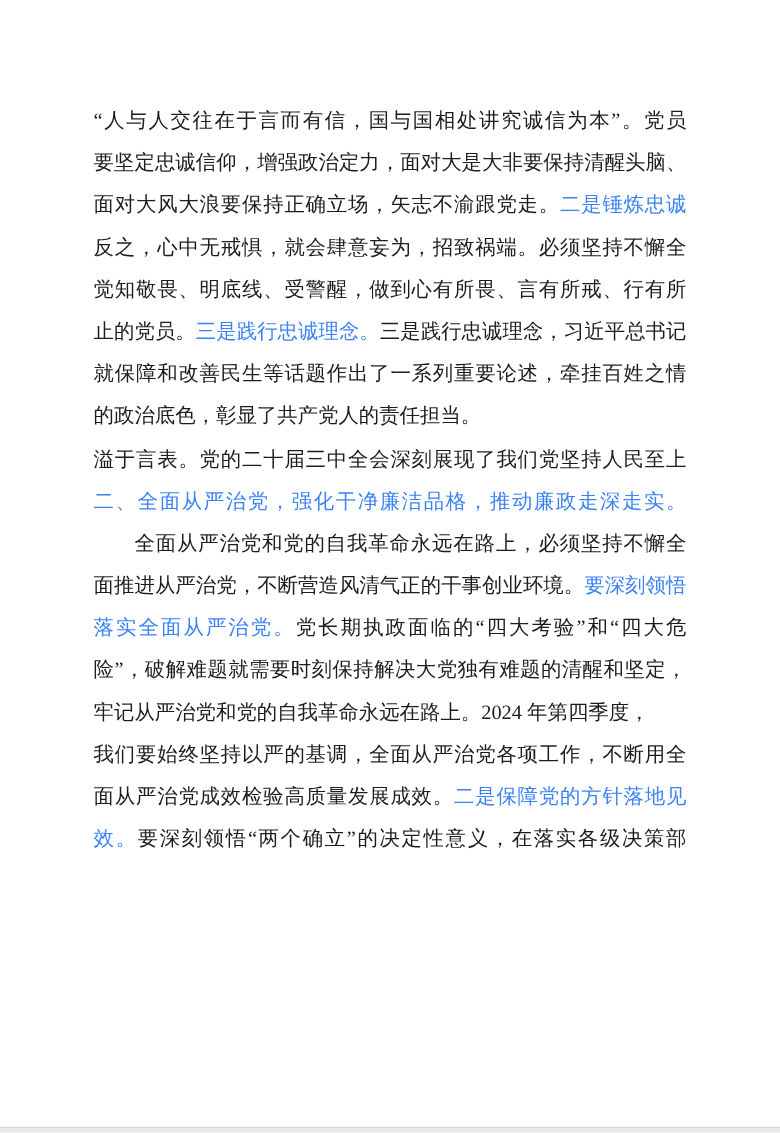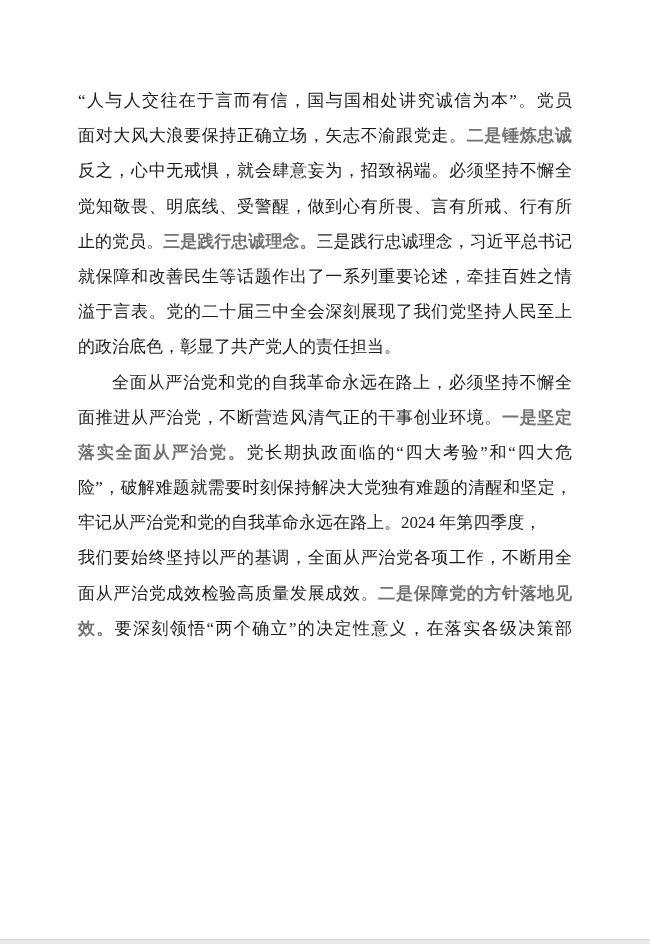--- a/index.html
+++ b/index.html
@@ -37,48 +37,50 @@
     word-break: break-all;
   }
   .line.no-stretch {
     text-align-last: left;
     -moz-text-align-last: left;
   }
   .line.indent {
     text-indent: 34px;
   }
   .line .seg-bold {
-    font-weight: bold;
-    color: #737373;
+    font-weight: normal;
+    color: #3b82f6;
   }
   .bottom-edge {
     position: absolute;
     left: 0;
     right: 0;
     bottom: 0;
     height: 4px;
     background: #e9e9e9;
     border-top: 1px solid #d6d6d6;
   }
 </style>
 </head>
 <body>
 
 <div class="page">
   <div class="content">
       <div class="line"><span class="seg-normal">“人与人交往在于言而有信，国与国相处讲究诚信为本”。党员</span></div>
+      <div class="line"><span class="seg-normal">要坚定忠诚信仰，增强政治定力，面对大是大非要保持清醒头脑、</span></div>
       <div class="line"><span class="seg-normal">面对大风大浪要保持正确立场，矢志不渝跟党走。</span><span class="seg-bold">二是锤炼忠诚</span></div>
       <div class="line"><span class="seg-normal">反之，心中无戒惧，就会肆意妄为，招致祸端。必须坚持不懈全</span></div>
       <div class="line"><span class="seg-normal">觉知敬畏、明底线、受警醒，做到心有所畏、言有所戒、行有所</span></div>
       <div class="line"><span class="seg-normal">止的党员。</span><span class="seg-bold">三是践行忠诚理念。</span><span class="seg-normal">三是践行忠诚理念，习近平总书记</span></div>
       <div class="line"><span class="seg-normal">就保障和改善民生等话题作出了一系列重要论述，牵挂百姓之情</span></div>
+      <div class="line no-stretch"><span class="seg-normal">的政治底色，彰显了共产党人的责任担当。</span></div>
       <div class="line"><span class="seg-normal">溢于言表。党的二十届三中全会深刻展现了我们党坚持人民至上</span></div>
-      <div class="line no-stretch"><span class="seg-normal">的政治底色，彰显了共产党人的责任担当。</span></div>
+      <div class="line"><span class="seg-bold">二、全面从严治党，强化干净廉洁品格，推动廉政走深走实。</span></div>
       <div class="line indent"><span class="seg-normal">全面从严治党和党的自我革命永远在路上，必须坚持不懈全</span></div>
-      <div class="line"><span class="seg-normal">面推进从严治党，不断营造风清气正的干事创业环境。</span><span class="seg-bold">一是坚定</span></div>
+      <div class="line"><span class="seg-normal">面推进从严治党，不断营造风清气正的干事创业环境。</span><span class="seg-bold">要深刻领悟</span></div>
       <div class="line"><span class="seg-bold">落实全面从严治党。</span><span class="seg-normal">党长期执政面临的“四大考验”和“四大危</span></div>
       <div class="line"><span class="seg-normal">险”，破解难题就需要时刻保持解决大党独有难题的清醒和坚定，</span></div>
       <div class="line no-stretch"><span class="seg-normal">牢记从严治党和党的自我革命永远在路上。2024 年第四季度，</span></div>
       <div class="line"><span class="seg-normal">我们要始终坚持以严的基调，全面从严治党各项工作，不断用全</span></div>
       <div class="line"><span class="seg-normal">面从严治党成效检验高质量发展成效。</span><span class="seg-bold">二是保障党的方针落地见</span></div>
       <div class="line"><span class="seg-bold">效。</span><span class="seg-normal">要深刻领悟“两个确立”的决定性意义，在落实各级决策部</span></div>
     </div>
   <div class="bottom-edge"></div>
 </div>
 

